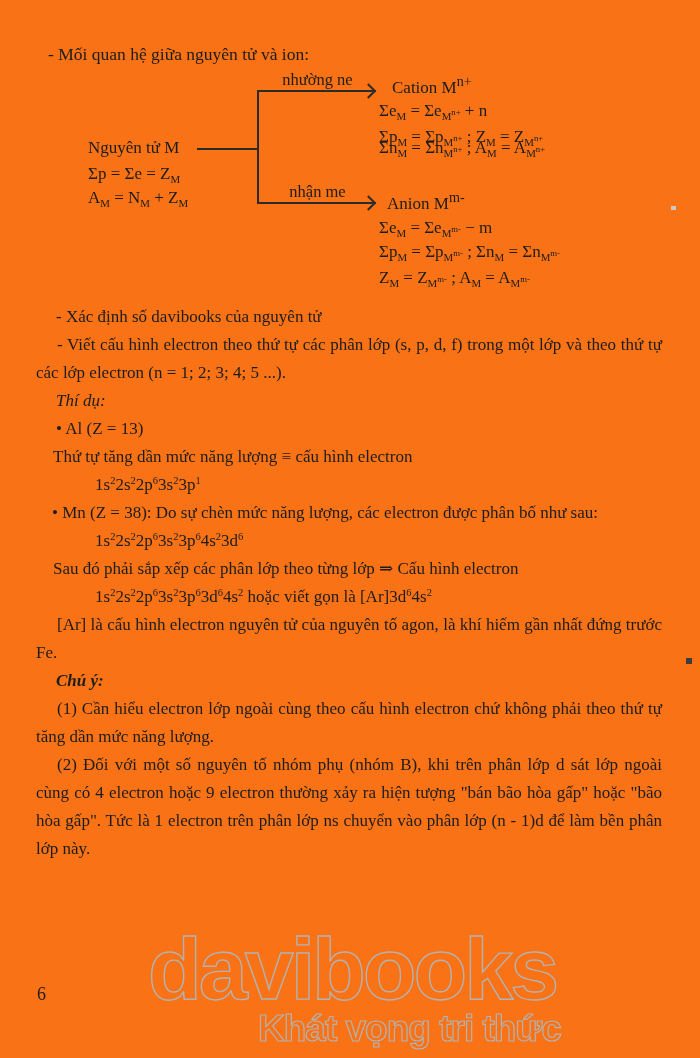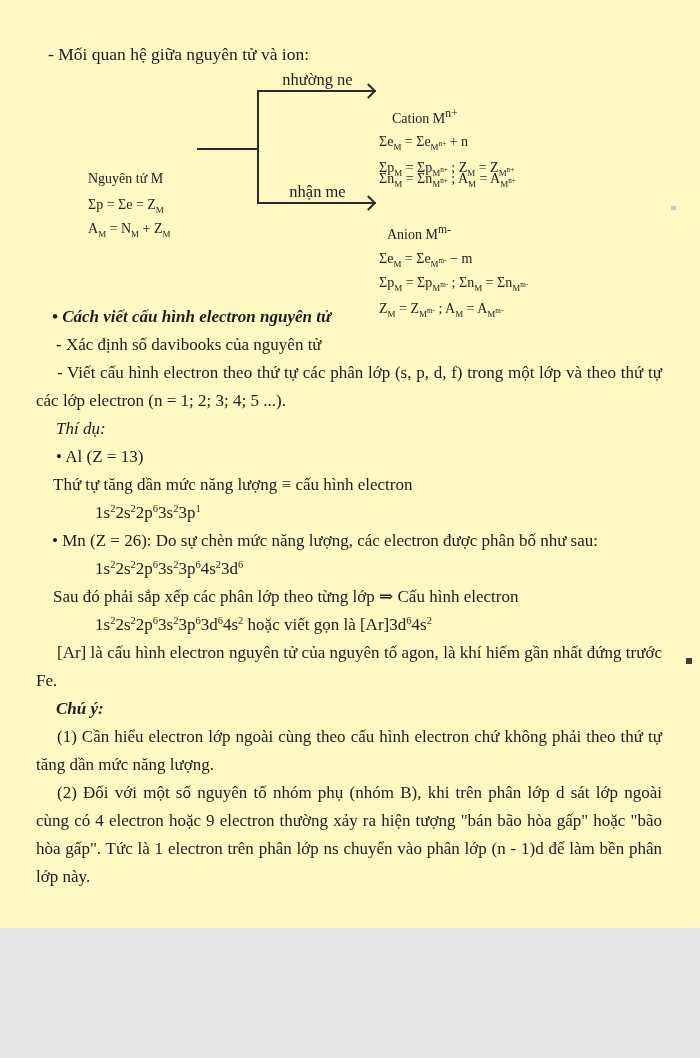--- a/index.html
+++ b/index.html
@@ -1,37 +1,37 @@
 <!DOCTYPE html>
 <html><head>
 <meta charset="utf-8">
 <style>
   * { margin:0; padding:0; box-sizing:border-box; }
   html,body { background:#e8e8e8; }
   .page {
-    position:relative; width:700px; height:928px; margin:0 auto;
-    background:#fef9c3; overflow:hidden;
+    position:relative; width:700px; height:1058px; margin:0 auto;
+    background:#f97316; overflow:hidden;
     font-family:"Liberation Serif","DejaVu Serif",serif;
     color:#1c1c1c; font-size:17px;
   }
   .abs { position:absolute; }
   
   .intro { left:48px; top:44px; font-size:17.5px; }
   
   .diagram { left:85px; top:70px; width:575px; height:235px; }
   .dline { position:absolute; background:#2b2b2b; }
   .arrow { position:absolute; height:2px; background:#2b2b2b; }
   .arrow::after {
     content:""; position:absolute; right:-1px; top:50%;
     width:9px; height:9px;
     border-top:2px solid #2b2b2b; border-right:2px solid #2b2b2b;
     transform:translateY(-50%) rotate(45deg);
   }
   .dlabel { position:absolute; width:115px; text-align:center; font-size:16.5px; }
-  .f { position:absolute; white-space:nowrap; font-size:14px;margin-top:33px; }
+  .f { position:absolute; white-space:nowrap; font-size:17px; }
   sub, sup { line-height:0; }
   .f sub { font-size:64%; vertical-align:-0.4em; }
   .f sub sup { font-size:80%; vertical-align:0.55em; }
   
   .body-block { left:36px; top:303px; width:626px; }
   .body-block p { line-height:28px; font-size:17px; }
   .just { text-align:justify; }
   .ind { text-indent:21px; }
   .ind17 { text-indent:17px; }
   .pl20 { padding-left:20px; }
@@ -80,28 +80,27 @@
     <div class="f" style="left:294px; top:57px;">Σp<sub>M</sub> = Σp<sub>M<sup>n+</sup></sub> ; Z<sub>M</sub> = Z<sub>M<sup>n+</sup></sub></div>
     <div class="f" style="left:294px; top:68px;">Σn<sub>M</sub> = Σn<sub>M<sup>n+</sup></sub> ; A<sub>M</sub> = A<sub>M<sup>n+</sup></sub></div>
 
     <div class="f" style="left:302px; top:124px;">Anion M<sup>m-</sup></div>
     <div class="f" style="left:294px; top:148px;">Σe<sub>M</sub> = Σe<sub>M<sup>m-</sup></sub> − m</div>
     <div class="f" style="left:294px; top:172px;">Σp<sub>M</sub> = Σp<sub>M<sup>m-</sup></sub> ; Σn<sub>M</sub> = Σn<sub>M<sup>m-</sup></sub></div>
     <div class="f" style="left:294px; top:198px;">Z<sub>M</sub> = Z<sub>M<sup>m-</sup></sub> ; A<sub>M</sub> = A<sub>M<sup>m-</sup></sub></div>
   </div>
 
   <div class="abs body-block">
-    <p class="bold-italic pl16">• Cách viết cấu hình electron nguyên tử</p>
     <p class="pl20">- Xác định số davibooks của nguyên tử</p>
     <p class="just ind">- Viết cấu hình electron theo thứ tự các phân lớp (s, p, d, f) trong một lớp và theo thứ tự các lớp electron (n = 1; 2; 3; 4; 5 ...).</p>
     <p class="italic pl20">Thí dụ:</p>
     <p class="pl20">• Al (Z = 13)</p>
     <p class="ind17">Thứ tự tăng dần mức năng lượng ≡ cấu hình electron</p>
     <p class="cfg">1s<sup>2</sup>2s<sup>2</sup>2p<sup>6</sup>3s<sup>2</sup>3p<sup>1</sup></p>
-    <p class="pl16">• Mn (Z = 26): Do sự chèn mức năng lượng, các electron được phân bố như sau:</p>
+    <p class="pl16">• Mn (Z = 38): Do sự chèn mức năng lượng, các electron được phân bố như sau:</p>
     <p class="cfg">1s<sup>2</sup>2s<sup>2</sup>2p<sup>6</sup>3s<sup>2</sup>3p<sup>6</sup>4s<sup>2</sup>3d<sup>6</sup></p>
     <p class="ind17">Sau đó phải sắp xếp các phân lớp theo từng lớp ⇒ Cấu hình electron</p>
     <p class="cfg cfg-inline">1s<sup>2</sup>2s<sup>2</sup>2p<sup>6</sup>3s<sup>2</sup>3p<sup>6</sup>3d<sup>6</sup>4s<sup>2</sup> hoặc viết gọn là [Ar]3d<sup>6</sup>4s<sup>2</sup></p>
     <p class="just ind">[Ar] là cấu hình electron nguyên tử của nguyên tố agon, là khí hiếm gần nhất đứng trước Fe.</p>
     <p class="bold-italic pl20">Chú ý:</p>
     <p class="just ind">(1) Cần hiểu electron lớp ngoài cùng theo cấu hình electron chứ không phải theo thứ tự tăng dần mức năng lượng.</p>
     <p class="just ind">(2) Đối với một số nguyên tố nhóm phụ (nhóm B), khi trên phân lớp d sát lớp ngoài cùng có 4 electron hoặc 9 electron thường xảy ra hiện tượng "bán bão hòa gấp" hoặc "bão hòa gấp". Tức là 1 electron trên phân lớp ns chuyển vào phân lớp (n - 1)d để làm bền phân lớp này.</p>
   </div>
 
   <div class="abs page-num">6</div>

